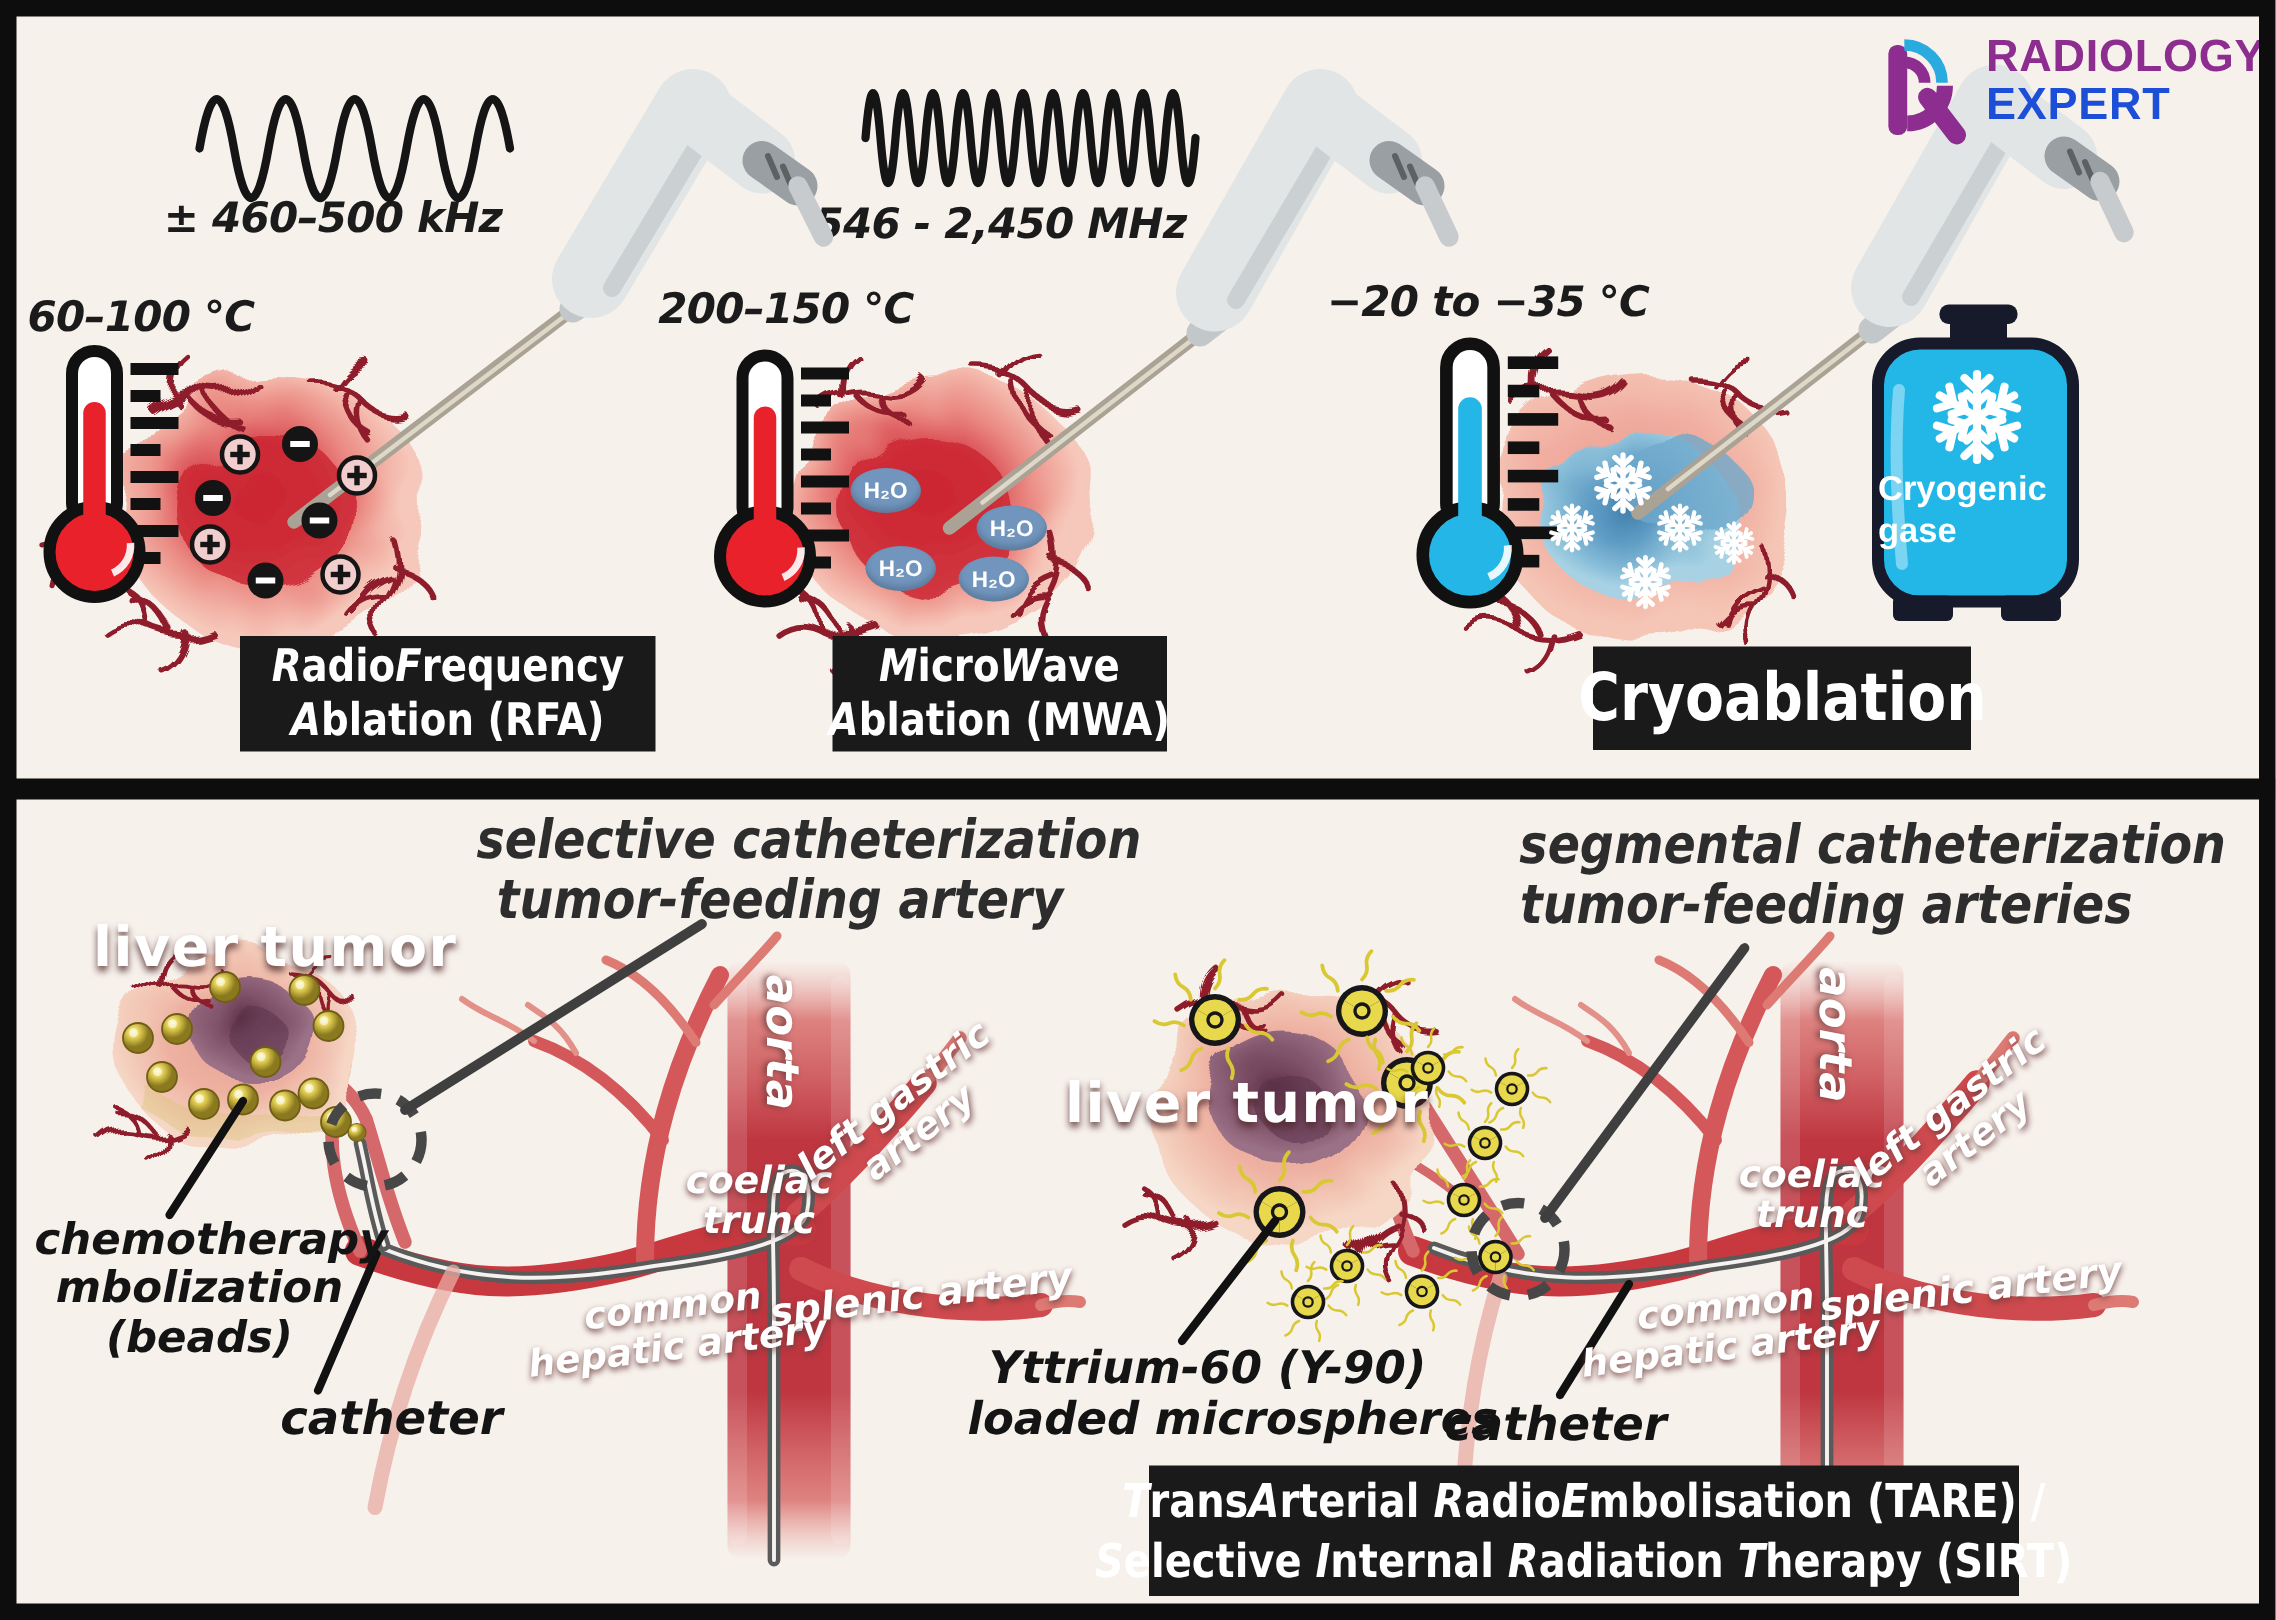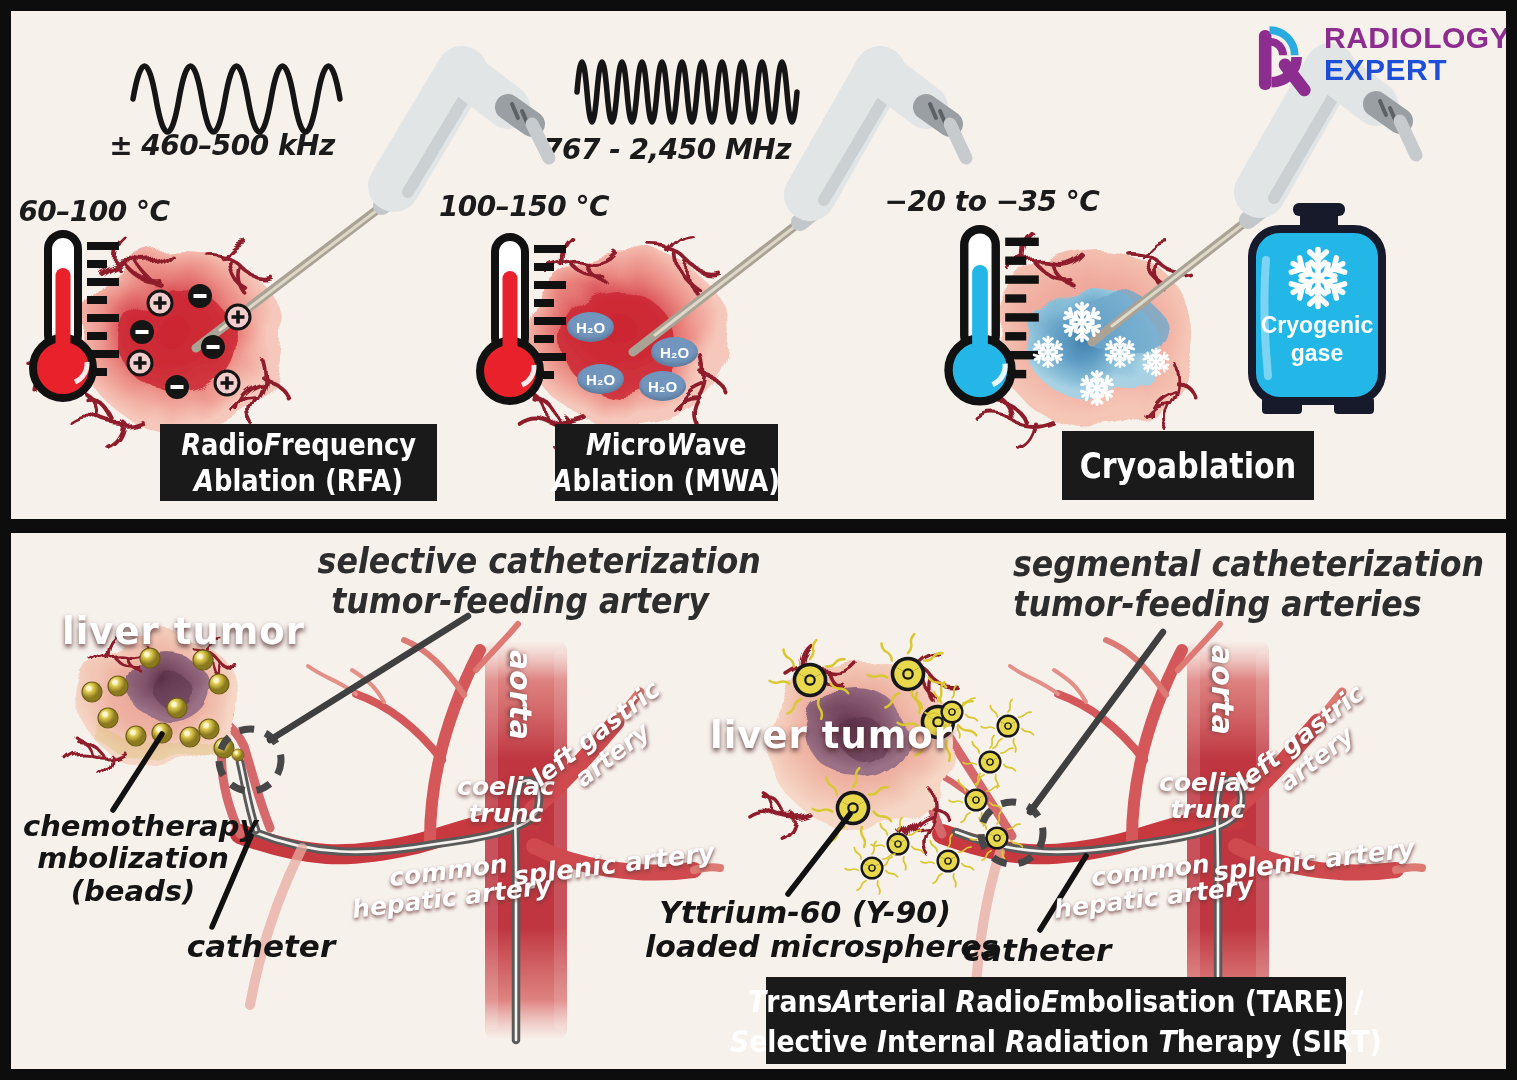--- a/index.html
+++ b/index.html
@@ -18,21 +18,21 @@
   .bheading .ln{white-space:nowrap;transform:scaleX(.88);transform-origin:center;}
   .wlabel{color:#fff;font-weight:700;font-style:italic;text-align:center;white-space:nowrap;
         text-shadow:0 2px 4px rgba(110,60,60,.9);line-height:1.08;z-index:6;}
   .klabel{color:#141414;font-weight:800;font-style:italic;text-align:center;white-space:nowrap;
         line-height:1.12;z-index:7;}
   .livertumor{position:absolute;font-weight:700;font-size:37px;color:#fff;letter-spacing:1px;
         text-shadow:0 3px 5px rgba(80,40,40,.85);white-space:nowrap;z-index:7;}
   .h2o{position:absolute;background:#7195bd;border-radius:50%;color:#fff;z-index:6;
         font:700 15px "Liberation Sans",sans-serif;display:flex;align-items:center;justify-content:center;
         width:47px;height:30px;box-shadow:inset 0 -3px 4px rgba(0,0,0,.18);}
-  .tanklabel{position:absolute;width:130px;text-align:center;color:#fff;z-index:6;
+  .tanklabel{position:absolute;width:130px;text-align:left;color:#fff;z-index:6;
         font:700 23px "Liberation Sans",sans-serif;}
   #logo{position:absolute;left:1256px;top:22px;display:flex;align-items:flex-start;gap:8px;z-index:12;}
   #logo .brand{font-family:"Liberation Sans",sans-serif;font-weight:900;font-size:30px;line-height:32px;
         letter-spacing:.5px;}
   .cathd{stroke:#5a5a5a;stroke-width:8.5;fill:none;stroke-linecap:round;}
   .cathw{stroke:#f5f3f0;stroke-width:2.6;fill:none;stroke-linecap:round;}
   .divider{position:absolute;left:0;top:519px;width:1517px;height:14px;background:#0d0d0d;z-index:40;}
 </style>
 </head>
 <body>
@@ -386,41 +386,41 @@
     <line x1="30" y1="44" x2="50" y2="70" stroke="#8c2d8f" stroke-width="13" stroke-linecap="round"></line>
   </svg>
   <div>
     <div class="brand" style="color:#8c2d8f"><span>RADIOLOGY</span><span style="color:#2aabdf">.</span></div>
     <div class="brand" style="color:#1d4ed8">EXPERT</div>
   </div>
 </div>
 
 <div class="meas ctr" style="left:222px;top:145px;width:260px">± 460–500 kHz</div>
 <div class="meas ctr" style="left:94px;top:211px;width:200px">60–100 °C</div>
-<div class="meas ctr" style="left:667px;top:149px;width:270px">767 - 2,450 MHz</div>
-<div class="meas ctr" style="left:524px;top:206px;width:200px">100–150 °C</div>
+<div class="meas ctr" style="left:667px;top:149px;width:270px">546 - 2,450 MHz</div>
+<div class="meas ctr" style="left:524px;top:206px;width:200px">200–150 °C</div>
 <div class="meas ctr" style="left:992px;top:201px;width:260px">−20 to −35 °C</div>
 
 <div class="h2o" style="left:567px;top:312px">H₂O</div>
 <div class="h2o" style="left:651px;top:337px">H₂O</div>
 <div class="h2o" style="left:577px;top:364px">H₂O</div>
 <div class="h2o" style="left:639px;top:371px">H₂O</div>
 
 <div class="tanklabel" style="left:1252px;top:312px">Cryogenic</div>
 <div class="tanklabel" style="left:1252px;top:340px">gase</div>
 
 <div class="blackbox" style="left:160px;top:424px;width:277px;height:77px;font-size:30px;line-height:36px">
   <div class="ln"><span style="font-style: italic;">R</span><span>adio</span><span style="font-style: italic;">F</span><span>requency</span></div>
   <div class="ln"><span style="font-style: italic;">A</span><span>blation (RFA)</span></div>
 </div>
 <div class="blackbox" style="left:555px;top:424px;width:223px;height:77px;font-size:30px;line-height:36px">
   <div class="ln"><span style="font-style: italic;">M</span><span>icro</span><span style="font-style: italic;">W</span><span>ave</span></div>
   <div class="ln"><span style="font-style: italic;">A</span><span>blation (MWA)</span></div>
 </div>
-<div class="blackbox" style="left:1062px;top:431px;width:252px;height:69px;font-size:35px">
+<div class="blackbox" style="left:1062px;top:431px;width:252px;height:69px;font-size:44px">
   <div class="ln">Cryoablation</div>
 </div>
 
 <div class="bheading" style="left:290px;top:541px;width:460px">
   <div class="ln">selective catheterization</div>
   <div class="ln">tumor-feeding artery</div>
 </div>
 <div class="bheading" style="left:985px;top:544px;width:465px">
   <div class="ln">segmental catheterization</div>
   <div class="ln">tumor-feeding arteries</div>

